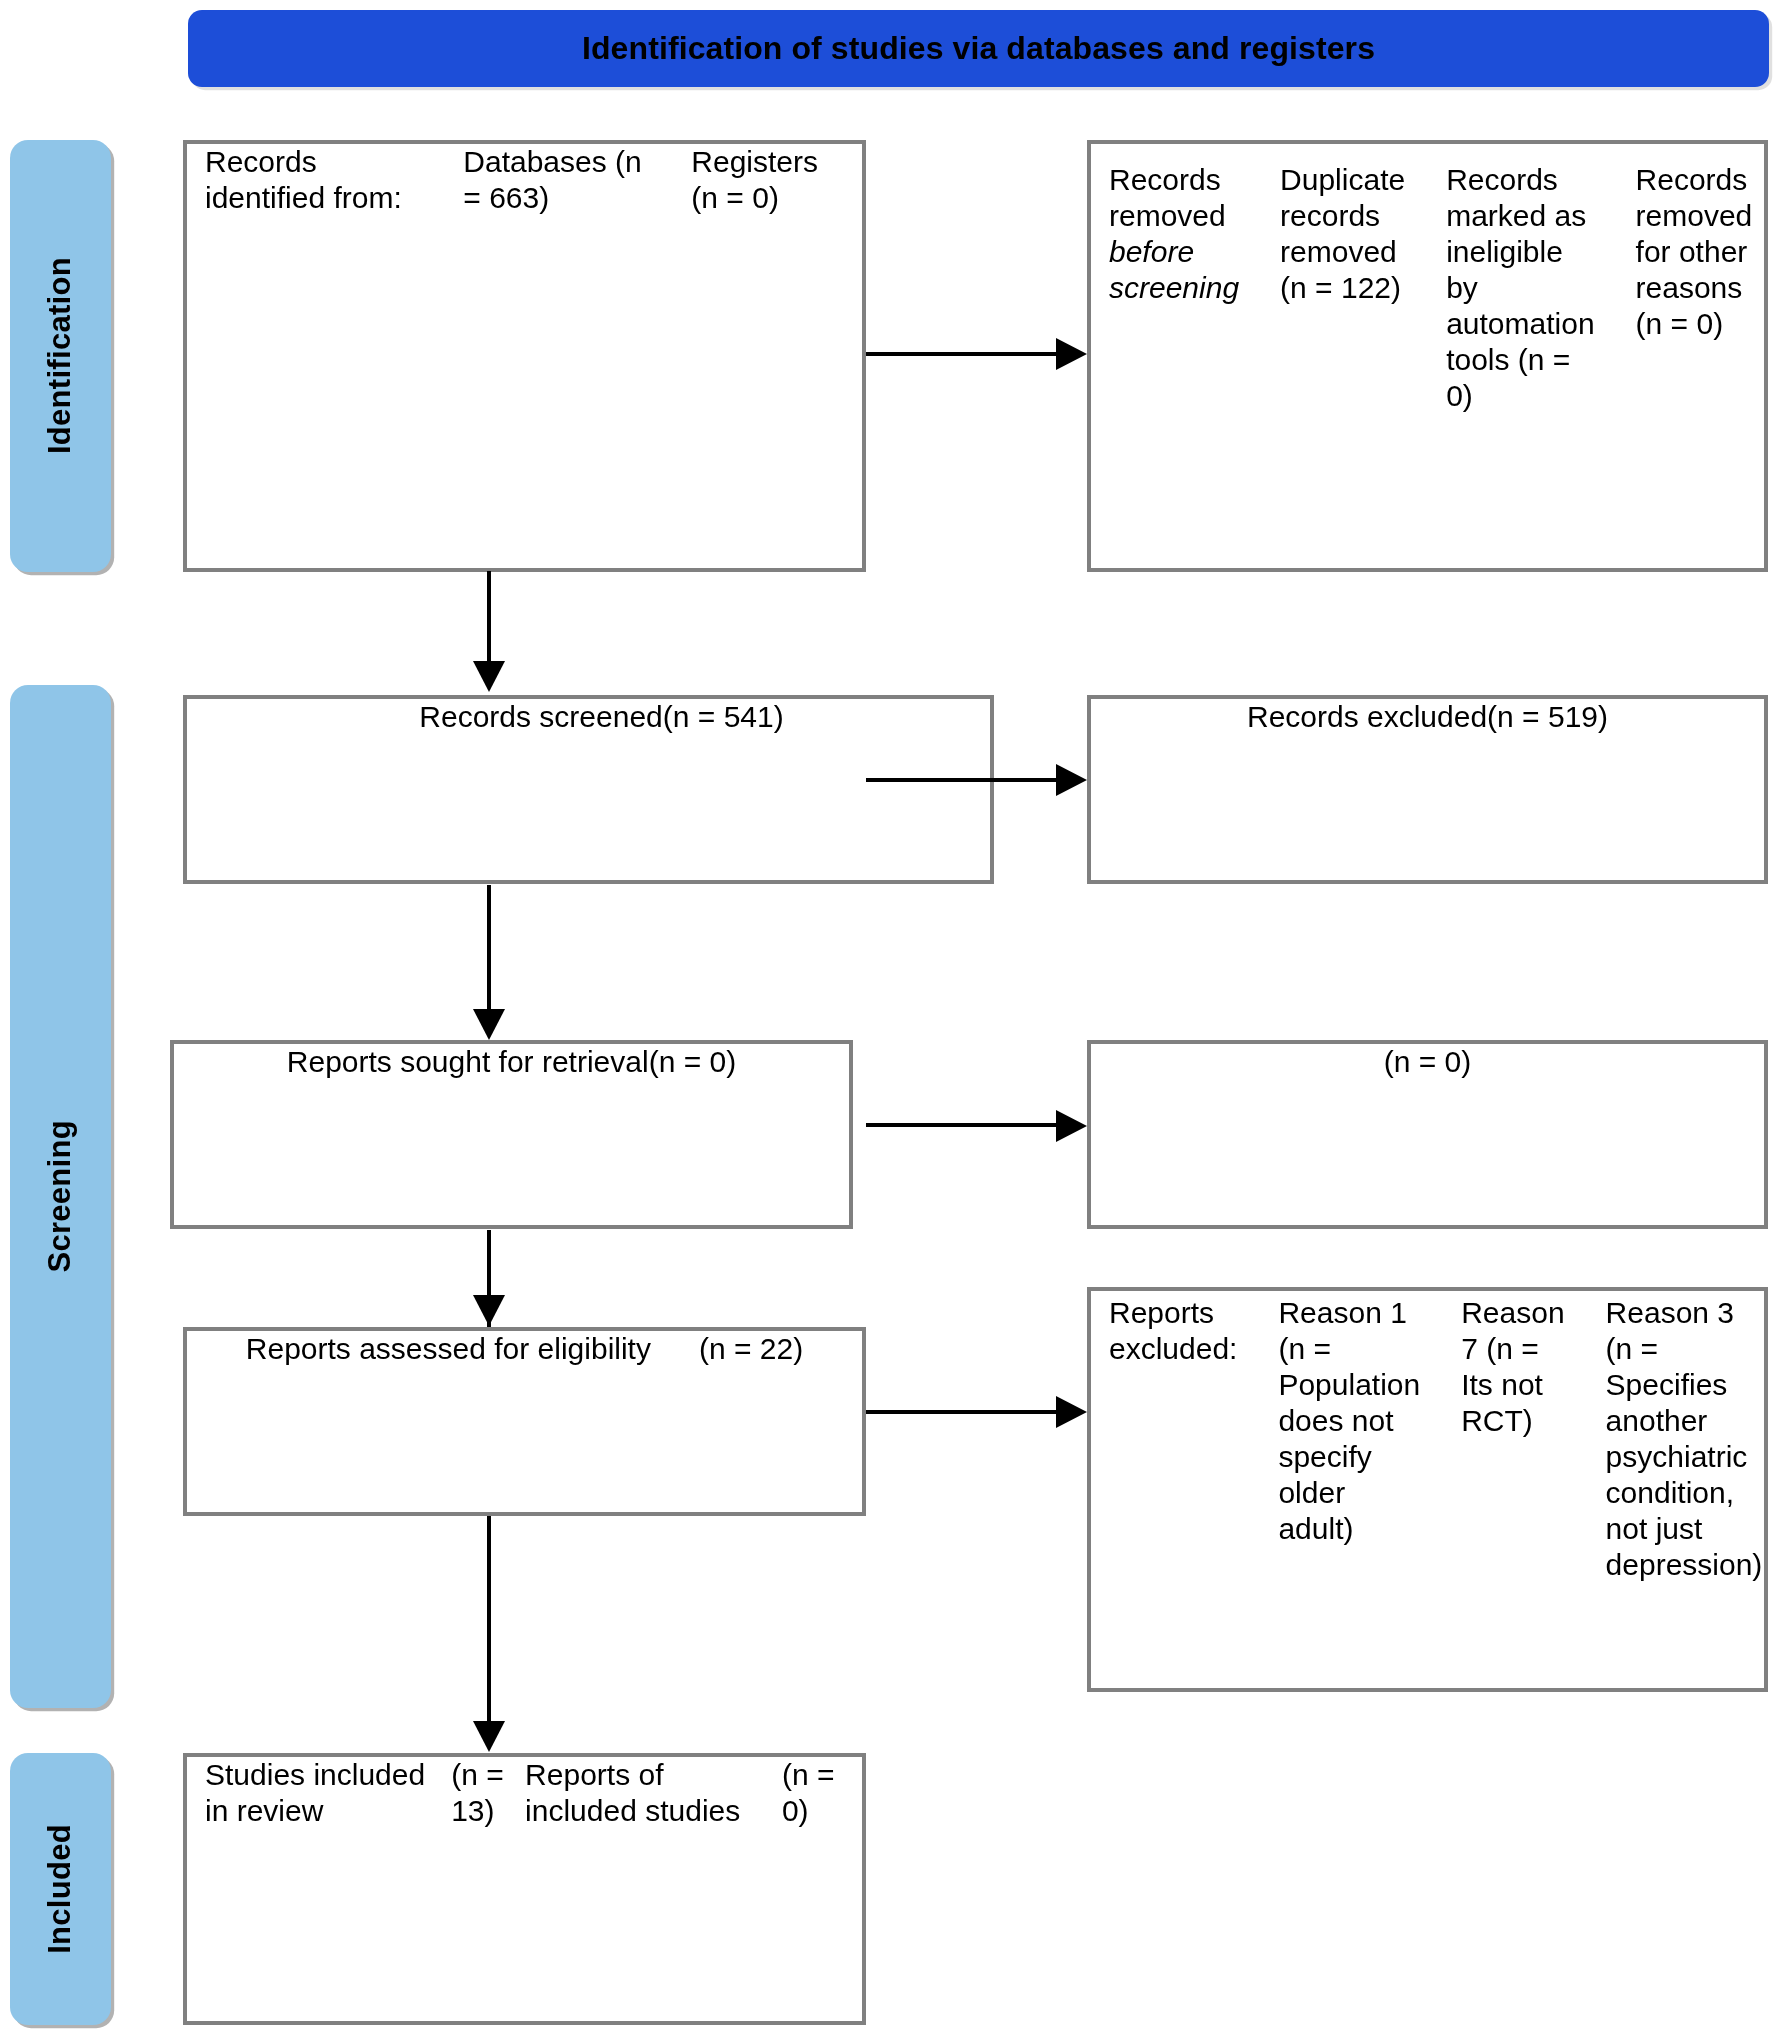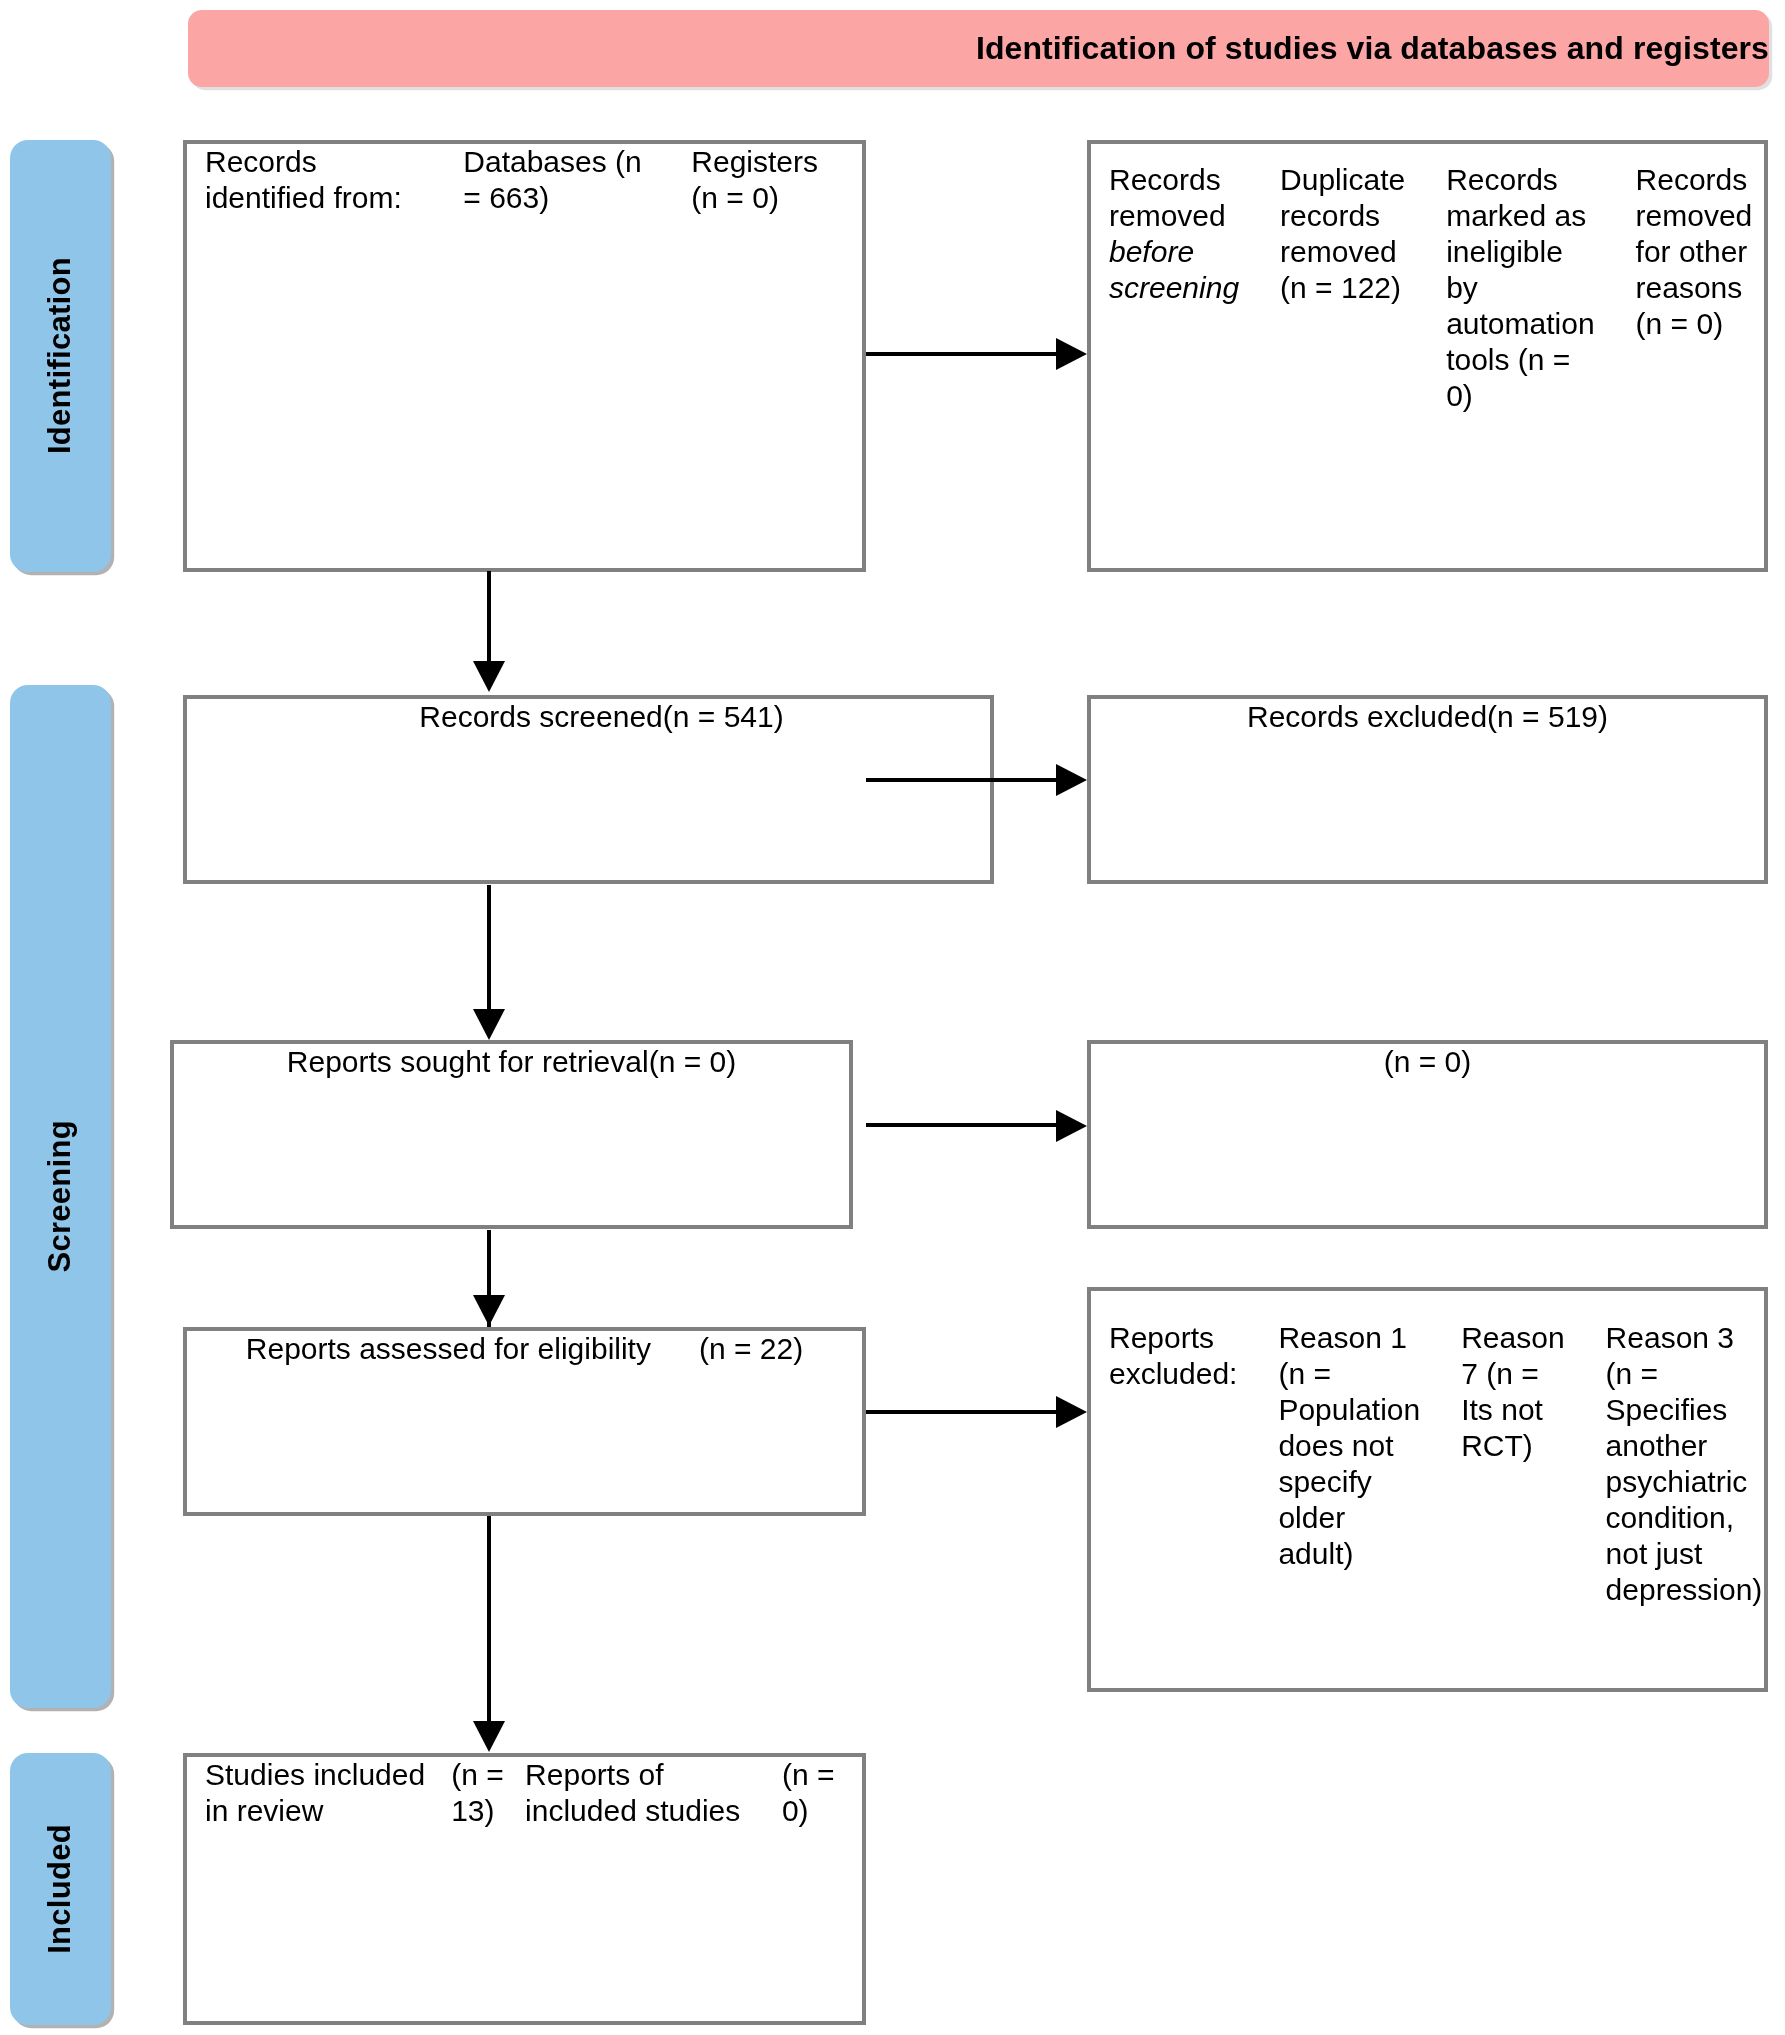--- a/index.html
+++ b/index.html
@@ -14,26 +14,26 @@
     position: relative;
     width: 1785px;
     height: 2035px;
     background: #ffffff;
     overflow: hidden;
   }
 
   
   .banner {
     position: absolute;
-    background: #fca5a5;
+    background: #1d4ed8;
     border-radius: 14px;
     box-shadow: 3.2px 3.2px 0 0 rgba(0,0,0,0.12);
     display: flex;
     align-items: center;
-    justify-content: flex-end;
+    justify-content: center;
     box-sizing: border-box;
   }
   .banner-title {
     font-size: 32px;
     font-weight: bold;
     color: #000000;
     letter-spacing: 0.1px;
     text-align: center;
     line-height: 1.1;
   }
@@ -186,21 +186,21 @@
   <div class="varrow" style="left:473px; top:1295px;"></div>
 
   <div class="fbox" style="left:183px; top:1327px; width:683px; height:189px;gap:48px;">
     <p>Reports assessed for eligibility</p>
     <p>(n = 22)</p>
   </div>
 
   <div class="hline" style="left:866px; top:1410px; width:192px;"></div>
   <div class="harrow" style="left:1056px; top:1396px;"></div>
 
-  <div class="fbox" style="left:1087px; top:1287px; width:681px; height:405px; justify-content:flex-start; padding-top:29px;">
+  <div class="fbox" style="left:1087px; top:1287px; width:681px; height:405px; justify-content:flex-start; padding-top:4px;">
     <p>Reports excluded:</p>
     <p class="hang">Reason 1 (n = Population does not specify older adult)</p>
     <p class="hang">Reason 7 (n = Its not RCT)</p>
     <p class="hang">Reason 3 (n = Specifies another psychiatric condition, not just depression)</p>
     <p class="hang">etc.</p>
   </div>
 
   <div class="vline" style="left:487px; top:1516px; height:208px;"></div>
   <div class="varrow" style="left:473px; top:1721px;"></div>
 

